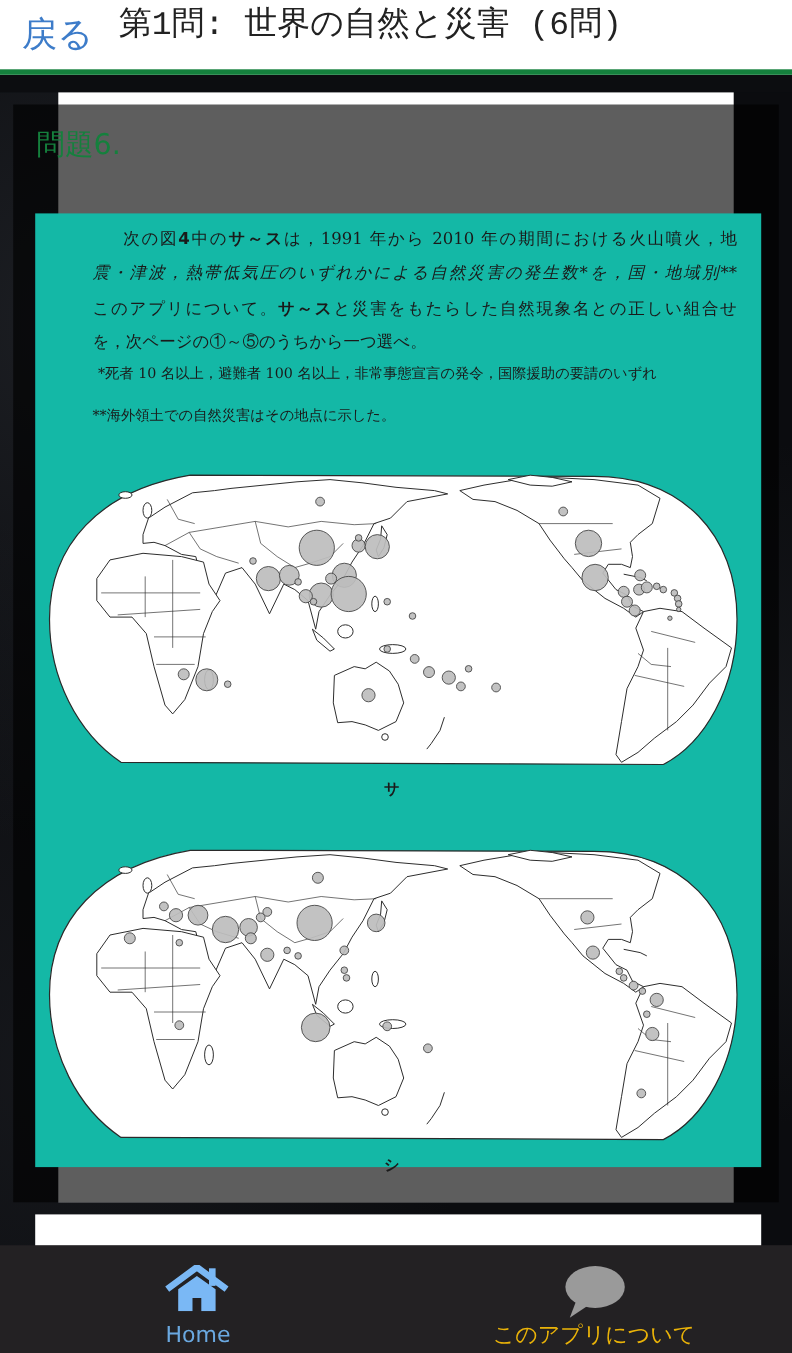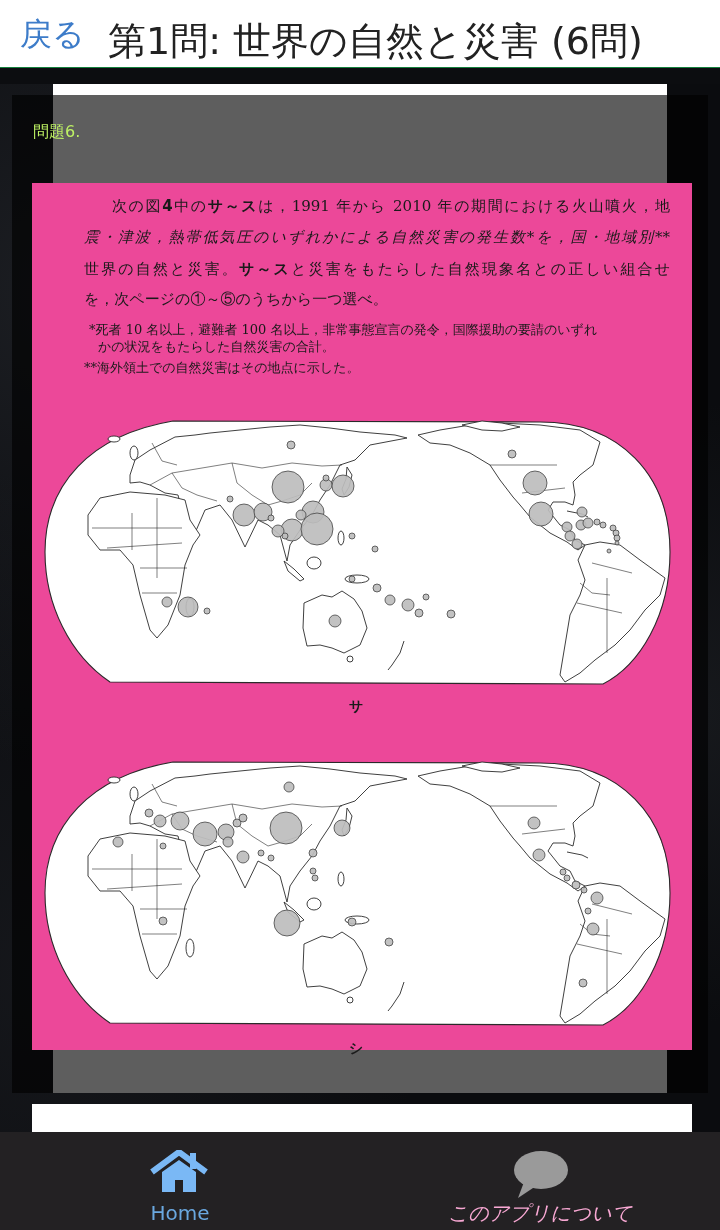--- a/index.html
+++ b/index.html
@@ -12,45 +12,45 @@
   .bg-marble {
     position: absolute; left: 0; top: 84px; width: 720px; height: 1048px;
     background:
       radial-gradient(ellipse at 8% 20%, rgba(60,64,72,0.35), transparent 40%),
       radial-gradient(ellipse at 95% 60%, rgba(50,54,60,0.30), transparent 35%),
       radial-gradient(ellipse at 5% 85%, rgba(45,48,55,0.30), transparent 40%),
       #0b0c0f;
   }
   .header {
     position: absolute; left: 0; top: 0; width: 720px; height: 68px;
-    background: #ffffff; border-bottom: 1px solid #15803d;
+    background: #ffffff; border-bottom: 5px solid #15803d; font-family: Liberation Mono, monospace;
   }
   .back-btn {
     position: absolute; left: 20px; top: 14px;
     font-size: 32px; color: #3d7cc9; line-height: 40px; cursor: pointer;
   }
   .title {
-    position: absolute; left: 108px; top: 19px;
-    font-size: 38px; color: #222; line-height: 44px; white-space: nowrap;
+    position: absolute; left: 108px; top: 2px;
+    font-size: 30px; color: #222; line-height: 44px; white-space: nowrap;
   }
   .under-strip {
     position: absolute; left: 53px; top: 84px; width: 614px; height: 1009px;
     background: #ffffff;
   }
   .overlay {
     position: absolute; left: 12px; top: 95px; width: 696px; height: 998px;
     background: rgba(0,0,0,0.63);
   }
   .question-label {
     position: absolute; left: 33px; top: 116px;
-    font-size: 16px; color: #bef264; line-height: 32px;
+    font-size: 26px; color: #15803d; line-height: 32px;
   }
   .doc {
-    position: absolute; left: 32px; top: 183px; width: 660px; height: 867px;
-    background: #ec4899;
+    position: absolute; left: 32px; top: 194px; width: 660px; height: 867px;
+    background: #14b8a6;
     font-family: "DejaVu Serif", "Liberation Serif", serif;
     color: #1a1a1a;
   }
   .doc .line {
     position: absolute; white-space: nowrap; font-size: 15px; line-height: 20px;
     text-align: justify; text-align-last: justify;
   }
   .doc .line b { font-family: "DejaVu Sans", sans-serif; font-weight: bold; }
   .doc .fn { position: absolute; white-space: nowrap; font-size: 13px; line-height: 17px; }
   .doc svg { position: absolute; left: 0; top: 0; }
@@ -68,43 +68,42 @@
   }
   .nav-item {
     position: absolute; top: 0; height: 98px; width: 360px; cursor: pointer;
   }
   .nav-item .icon { position: absolute; top: 18px; }
   .nav-item .label {
     position: absolute; top: 68px; width: 100%; text-align: center;
     font-size: 20px; line-height: 26px;
   }
   .nav-home .label { color: #6aa8e0; }
-  .nav-about .label { color: #f9a8d4; font-style: italic; }
+  .nav-about .label { color: #eab308; }
 </style>
 </head>
 <body>
 
 <div class="bg-marble"></div>
 
 <div class="header">
   <div class="back-btn">戻る</div>
   <div class="title">第1問: 世界の自然と災害 (6問)</div>
 </div>
 
 <div class="under-strip"></div>
 <div class="overlay"></div>
 <div class="question-label">問題6.</div>
 
 <div class="doc">
   <div class="line" style="left:80px; top:13px; width:558px;"><span>次の図</span><b>4</b><span>中の</span><b>サ～ス</b><span>は，1991 年から 2010 年の期間における火山噴火，地</span></div>
   <div class="line" style="left:52px; top:44px; width:586px;font-style:italic;">震・津波，熱帯低気圧のいずれかによる自然災害の発生数*を，国・地域別**</div>
-  <div class="line" style="left:52px; top:76px; width:586px;"><span>世界の自然と災害。</span><b>サ～ス</b><span>と災害をもたらした自然現象名との正しい組合せ</span></div>
+  <div class="line" style="left:52px; top:76px; width:586px;"><span>このアプリについて。</span><b>サ～ス</b><span>と災害をもたらした自然現象名との正しい組合せ</span></div>
   <div class="line" style="left:52px; top:106px; text-align:right; text-align-last:auto;">を，次ページの①～⑤のうちから一つ選べ。</div>
   <div class="fn" style="left:57px; top:138px;">*死者 10 名以上，避難者 100 名以上，非常事態宣言の発令，国際援助の要請のいずれ</div>
-  <div class="fn" style="left:66px; top:155px;">かの状況をもたらした自然災害の合計。</div>
   <div class="fn" style="left:52px; top:176px;text-align:center;">**海外領土での自然災害はその地点に示した。</div>
 
   <svg id="map-svg" width="660" height="899" viewBox="0 0 660 899">
     <defs>
       <g id="world" fill="#ffffff" stroke="#2a2a2a" stroke-width="0.9" stroke-linejoin="round">
         <path d="M141,238 L508,239 C588,239 638,292 638,369 C638,432 608,482 571,501 L78,499 C38,472 13,422 13,369 C13,302 58,252 141,238 Z" stroke-width="1.1"></path>
         <path d="M98,292 L103,277 L118,267 L143,254 L163,252 L178,250 L208,247 L238,244 L268,242 L298,245 L328,249 L363,252 L375,255 L338,262 L323,277 L308,282 L298,302 L288,317 L280,332 L268,347 L258,362 L255,378 L248,352 L236,342 L226,337 L213,364 L200,337 L188,322 L173,327 L163,350 L151,332 L146,312 L133,310 L118,302 L108,299 L98,300 Z"></path>
         <path d="M56,332 L68,315 L98,309 L133,312 L153,317 L158,337 L168,352 L161,362 L153,382 L148,412 L136,442 L125,455 L118,447 L108,412 L101,382 L88,367 L68,367 L56,352 Z"></path>
         <ellipse cx="158" cy="424" rx="4" ry="9"></ellipse>
         <ellipse cx="102" cy="270" rx="4" ry="7"></ellipse>

